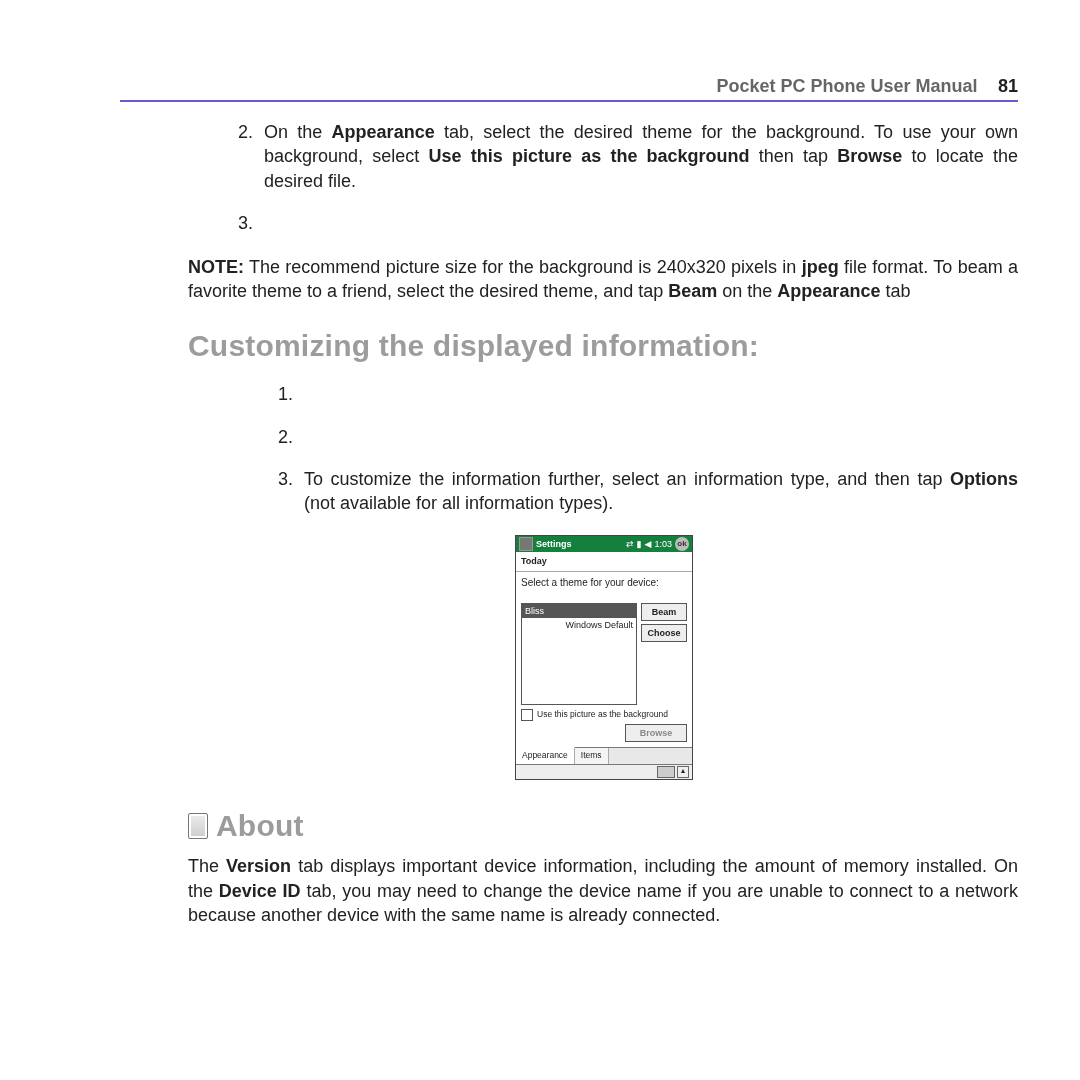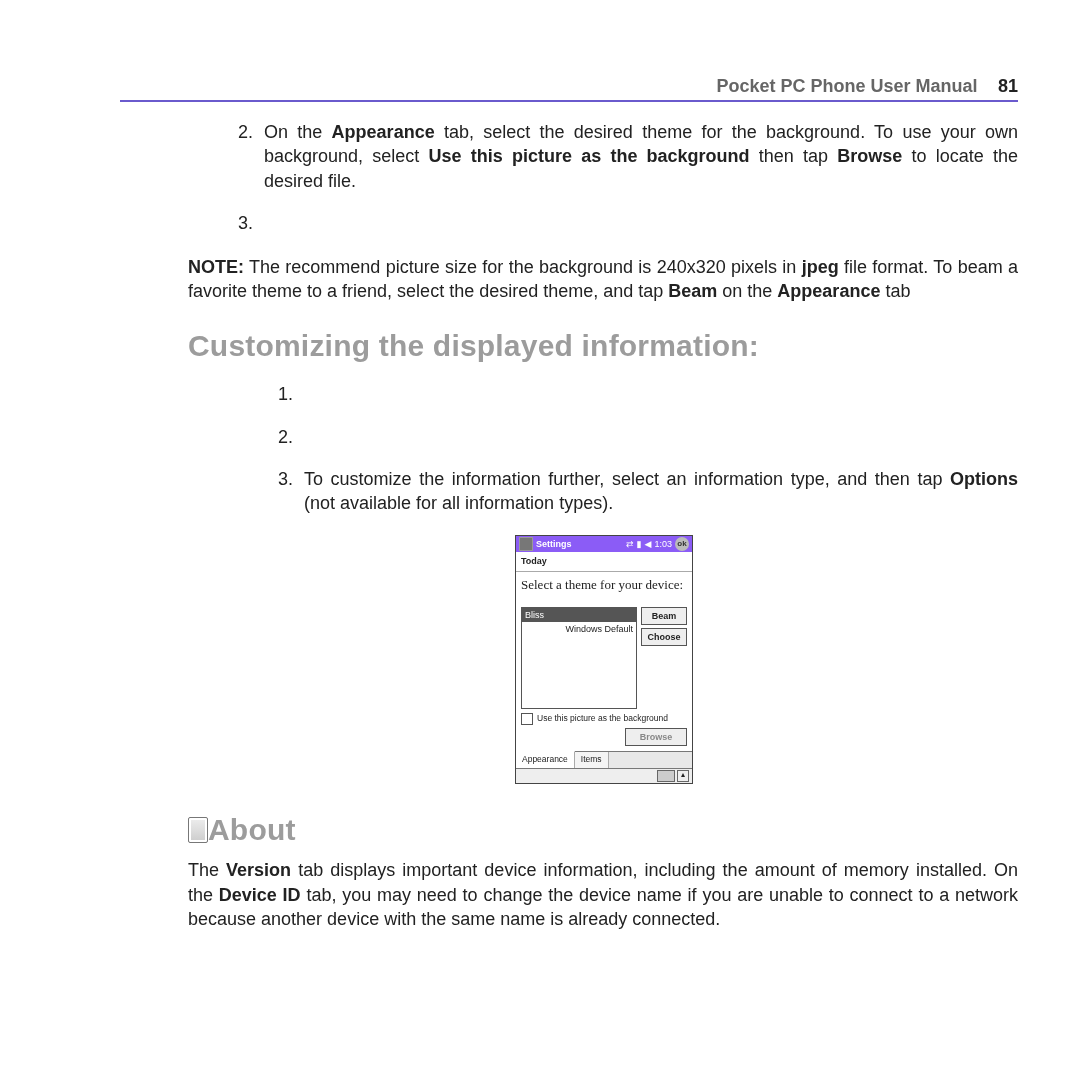--- a/index.html
+++ b/index.html
@@ -9,30 +9,30 @@
   .head .title{color:#666;font-size:18px;}
   .head .num{color:#222;font-size:18px;margin-left:16px;}
   .body{position:absolute;left:188px;top:120px;width:830px;font-size:18px;line-height:1.35;}
   .list2{margin:0 0 20px 50px;}
   .list2 .it{display:flex;margin-bottom:18px;}
   .list2 .n{width:26px;flex-shrink:0;}
   .list3 .it{display:flex;margin-bottom:18px;}
   .list3 .n{width:26px;flex-shrink:0;}
   .just{text-align:justify;}
   .heading{font-size:30px;font-weight:700;color:#9c9c9c;margin:16px 0 16px 0;letter-spacing:.2px;}
-  .about-row{display:flex;align-items:center;margin-top:26px;}
+  .about-row{display:flex;align-items:center;gap:8px;margin-top:26px;}
   .about-row .abicon{width:18px;height:24px;border:1px solid #777;border-radius:2px;background:linear-gradient(#eee,#ccc);box-shadow:inset 0 0 0 2px #fff;}
   .figure{margin:10px auto 0 auto;width:176px;}
   .ppc{width:176px;border:1px solid #444;font-size:9px;font-family:Arial,sans-serif;background:#fff;}
-  .ppc .bar{background:#8b5cf6;color:#fff;display:flex;align-items:center;height:16px;padding:0 3px;gap:3px;}
+  .ppc .bar{background:#15803d;color:#fff;display:flex;align-items:center;height:16px;padding:0 3px;gap:3px;}
   .ppc .bar .flag{width:12px;height:12px;background:#777;border:1px solid #999;}
   .ppc .bar .title{font-weight:700;flex:1}
   .ppc .bar .ok{width:14px;height:14px;border-radius:50%;background:#bbb;color:#333;font-weight:700;display:flex;align-items:center;justify-content:center;font-size:8px;}
   .ppc .sub{padding:3px 5px;font-weight:700;border-bottom:1px solid #aaa;}
-  .ppc .label{padding:4px 5px 2px 5px;font-size:13px;font-family:Liberation Serif, serif;}
+  .ppc .label{padding:4px 5px 2px 5px;font-size:10px;}
   .ppc .mid{display:flex;padding:12px 5px 4px 5px;gap:4px;}
   .ppc .listbox{flex:1;border:1px solid #555;height:100px;background:#fff;}
   .ppc .listbox .sel{background:#555;color:#fff;padding:1px 3px;}
   .ppc .listbox .row{padding:1px 3px;text-align:right;}
   .ppc .btns{display:flex;flex-direction:column;gap:3px;width:46px;}
   .ppc .btn{border:1px solid #555;text-align:center;padding:2px 0;background:#eee;font-weight:700;}
   .ppc .chk{display:flex;align-items:center;gap:4px;padding:0 5px 3px 5px;font-size:8.5px;}
   .ppc .chk .box{width:10px;height:10px;border:1px solid #555;background:#fff;}
   .ppc .browse{display:flex;justify-content:flex-end;padding:0 5px 5px 5px;}
   .ppc .browse .btn{width:60px;color:#888;}

